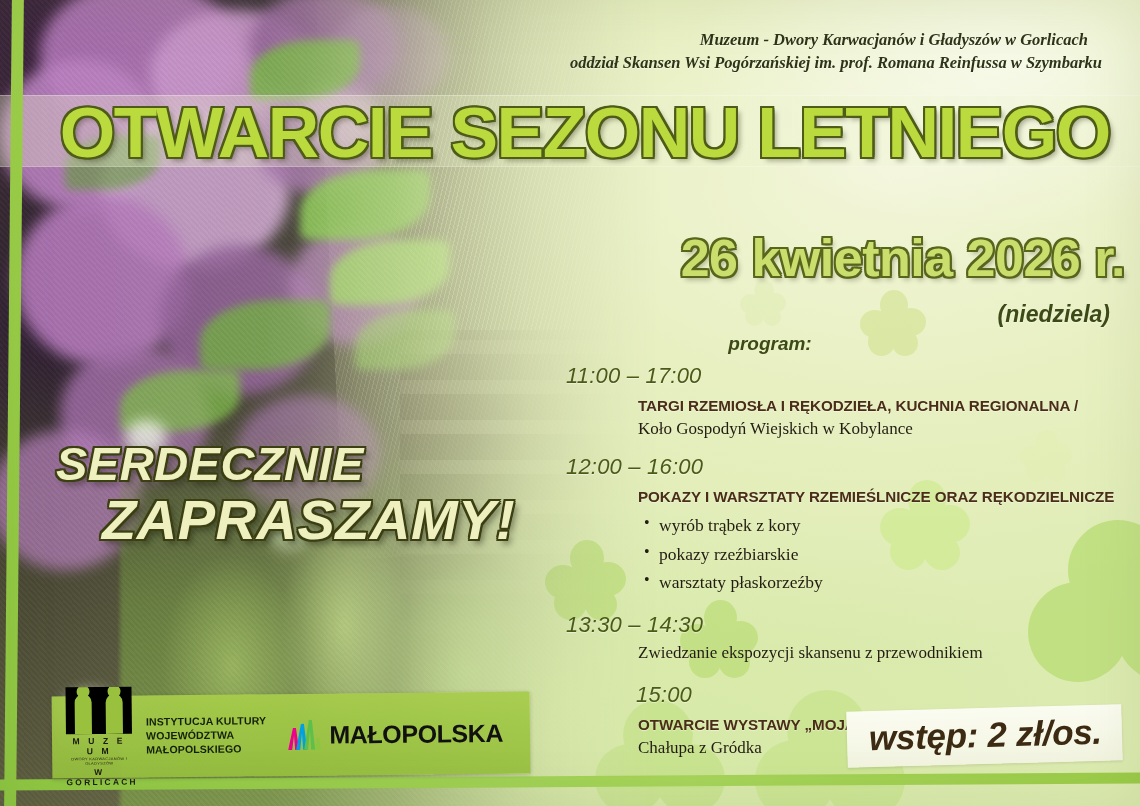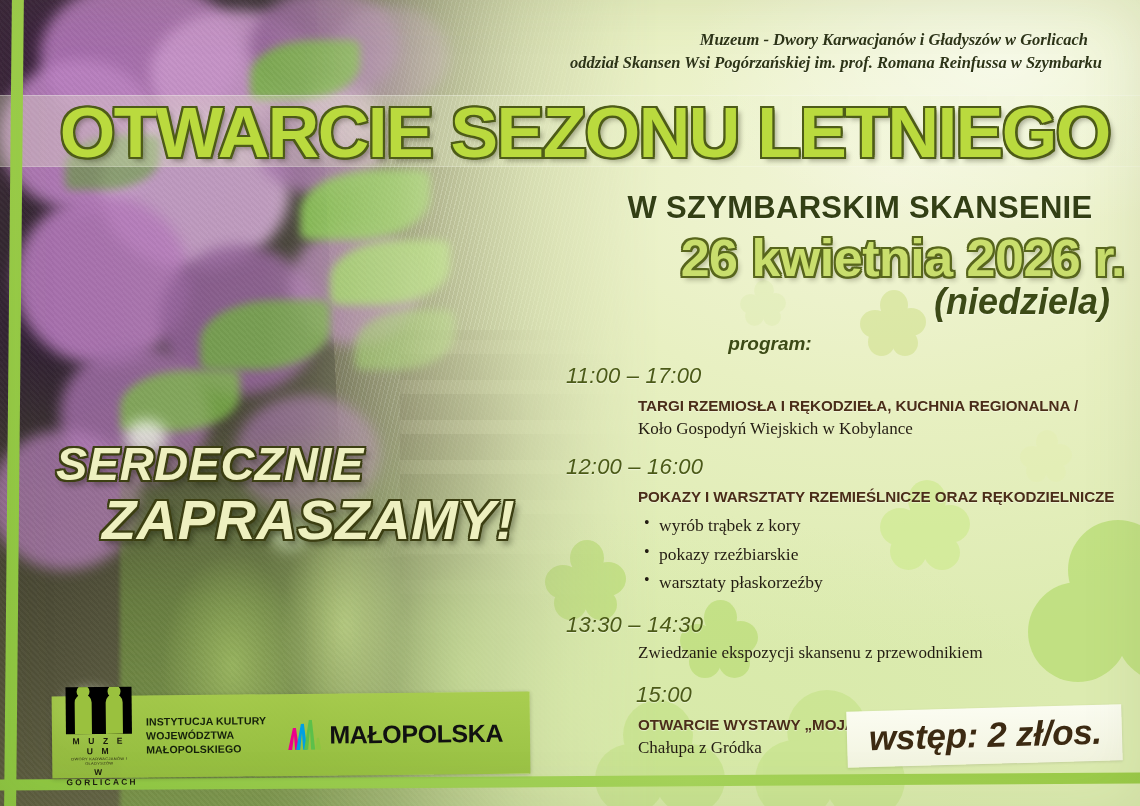--- a/index.html
+++ b/index.html
@@ -167,22 +167,22 @@
   }
   .date span{
     display:inline-block;
     text-shadow:
       -2px 0 0 #58661d, 2px 0 0 #58661d, 0 -2px 0 #58661d, 0 2px 0 #58661d,
       -2px -2px 0 #58661d, 2px -2px 0 #58661d, -2px 2px 0 #58661d, 2px 2px 0 #58661d,
       3px 4px 5px rgba(40,40,20,.3);
   }
 
   .weekday{
-    position:absolute;right:30px;top:281px;
-    font-size:36px;font-weight:700;font-style:italic;
+    position:absolute;right:30px;top:301px;
+    font-size:23px;font-weight:700;font-style:italic;
     color:#3c4a16;
     text-shadow:0 1px 2px rgba(255,255,255,.5);
   }
 
   
   .welcome{
     position:absolute;left:56px;top:437px;width:530px;
     font-weight:700;font-style:italic;
     font-size:47px;line-height:54px;
     color:#eef0c0;
@@ -416,21 +416,20 @@
   <div class="band-bottom"></div>
 
   <div class="org">
     <div>Muzeum - Dwory Karwacjanów i Gładyszów w Gorlicach</div>
     <div>oddział Skansen Wsi Pogórzańskiej im. prof. Romana Reinfussa w Szymbarku</div>
   </div>
 
   <div class="main-title">
     <span>OTWARCIE SEZONU LETNIEGO</span>
   </div>
-  <div class="subtitle">W SZYMBARSKIM SKANSENIE</div>
   <div class="date">
     <span>26 kwietnia 2026 r.</span>
   </div>
   <div class="weekday">(niedziela)</div>
 
   <div class="welcome">
     <span class="l1">SERDECZNIE</span>
     <span class="l2">ZAPRASZAMY!</span>
   </div>
 

